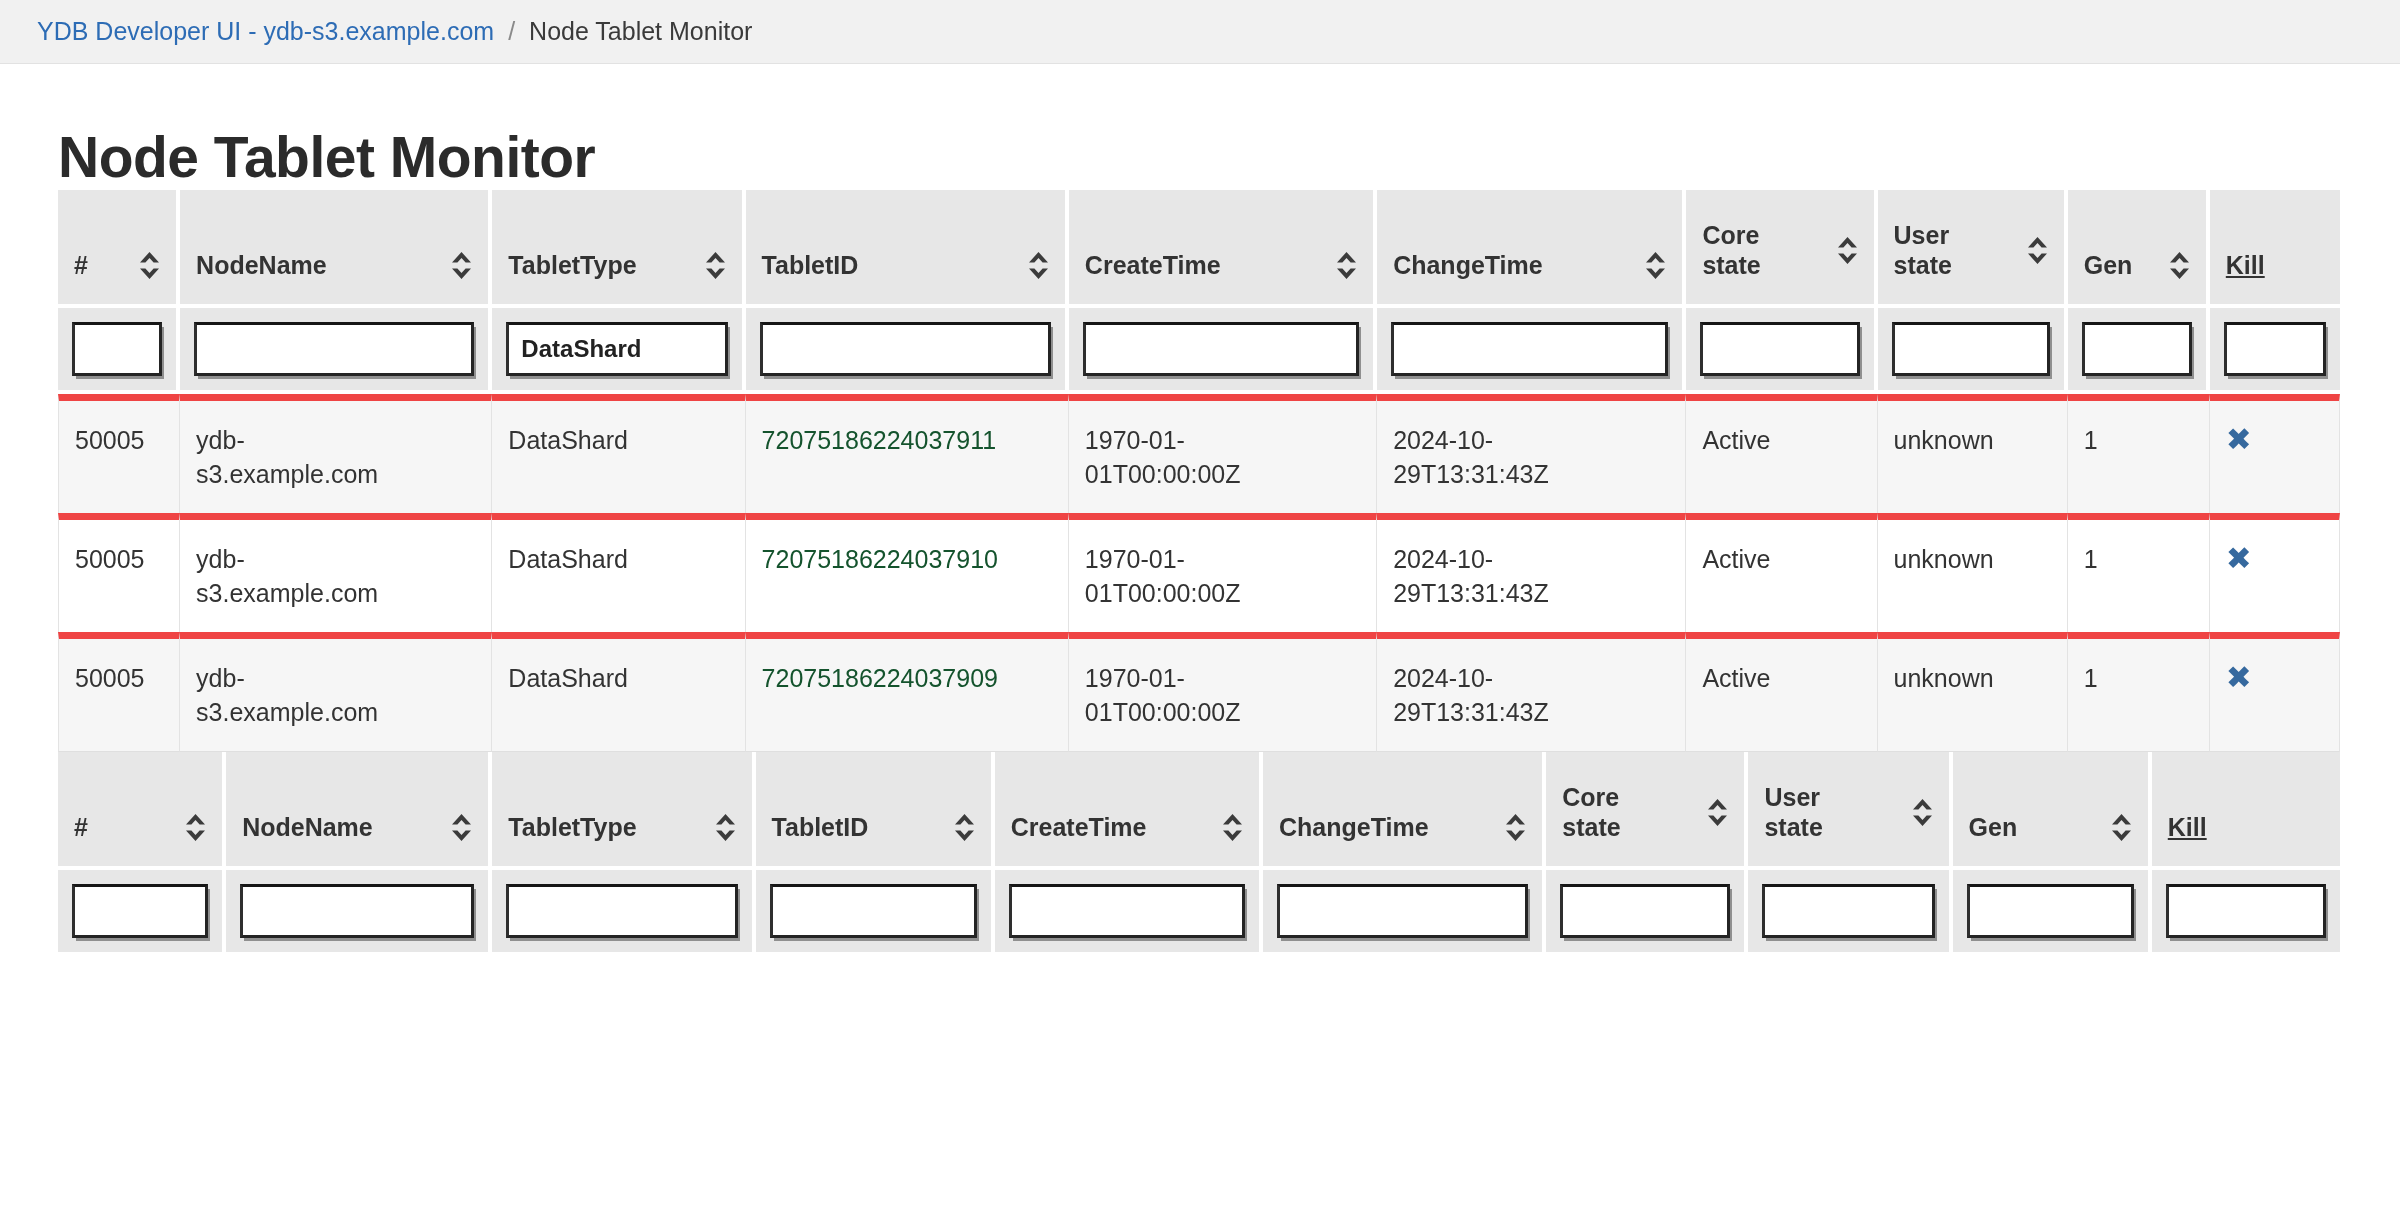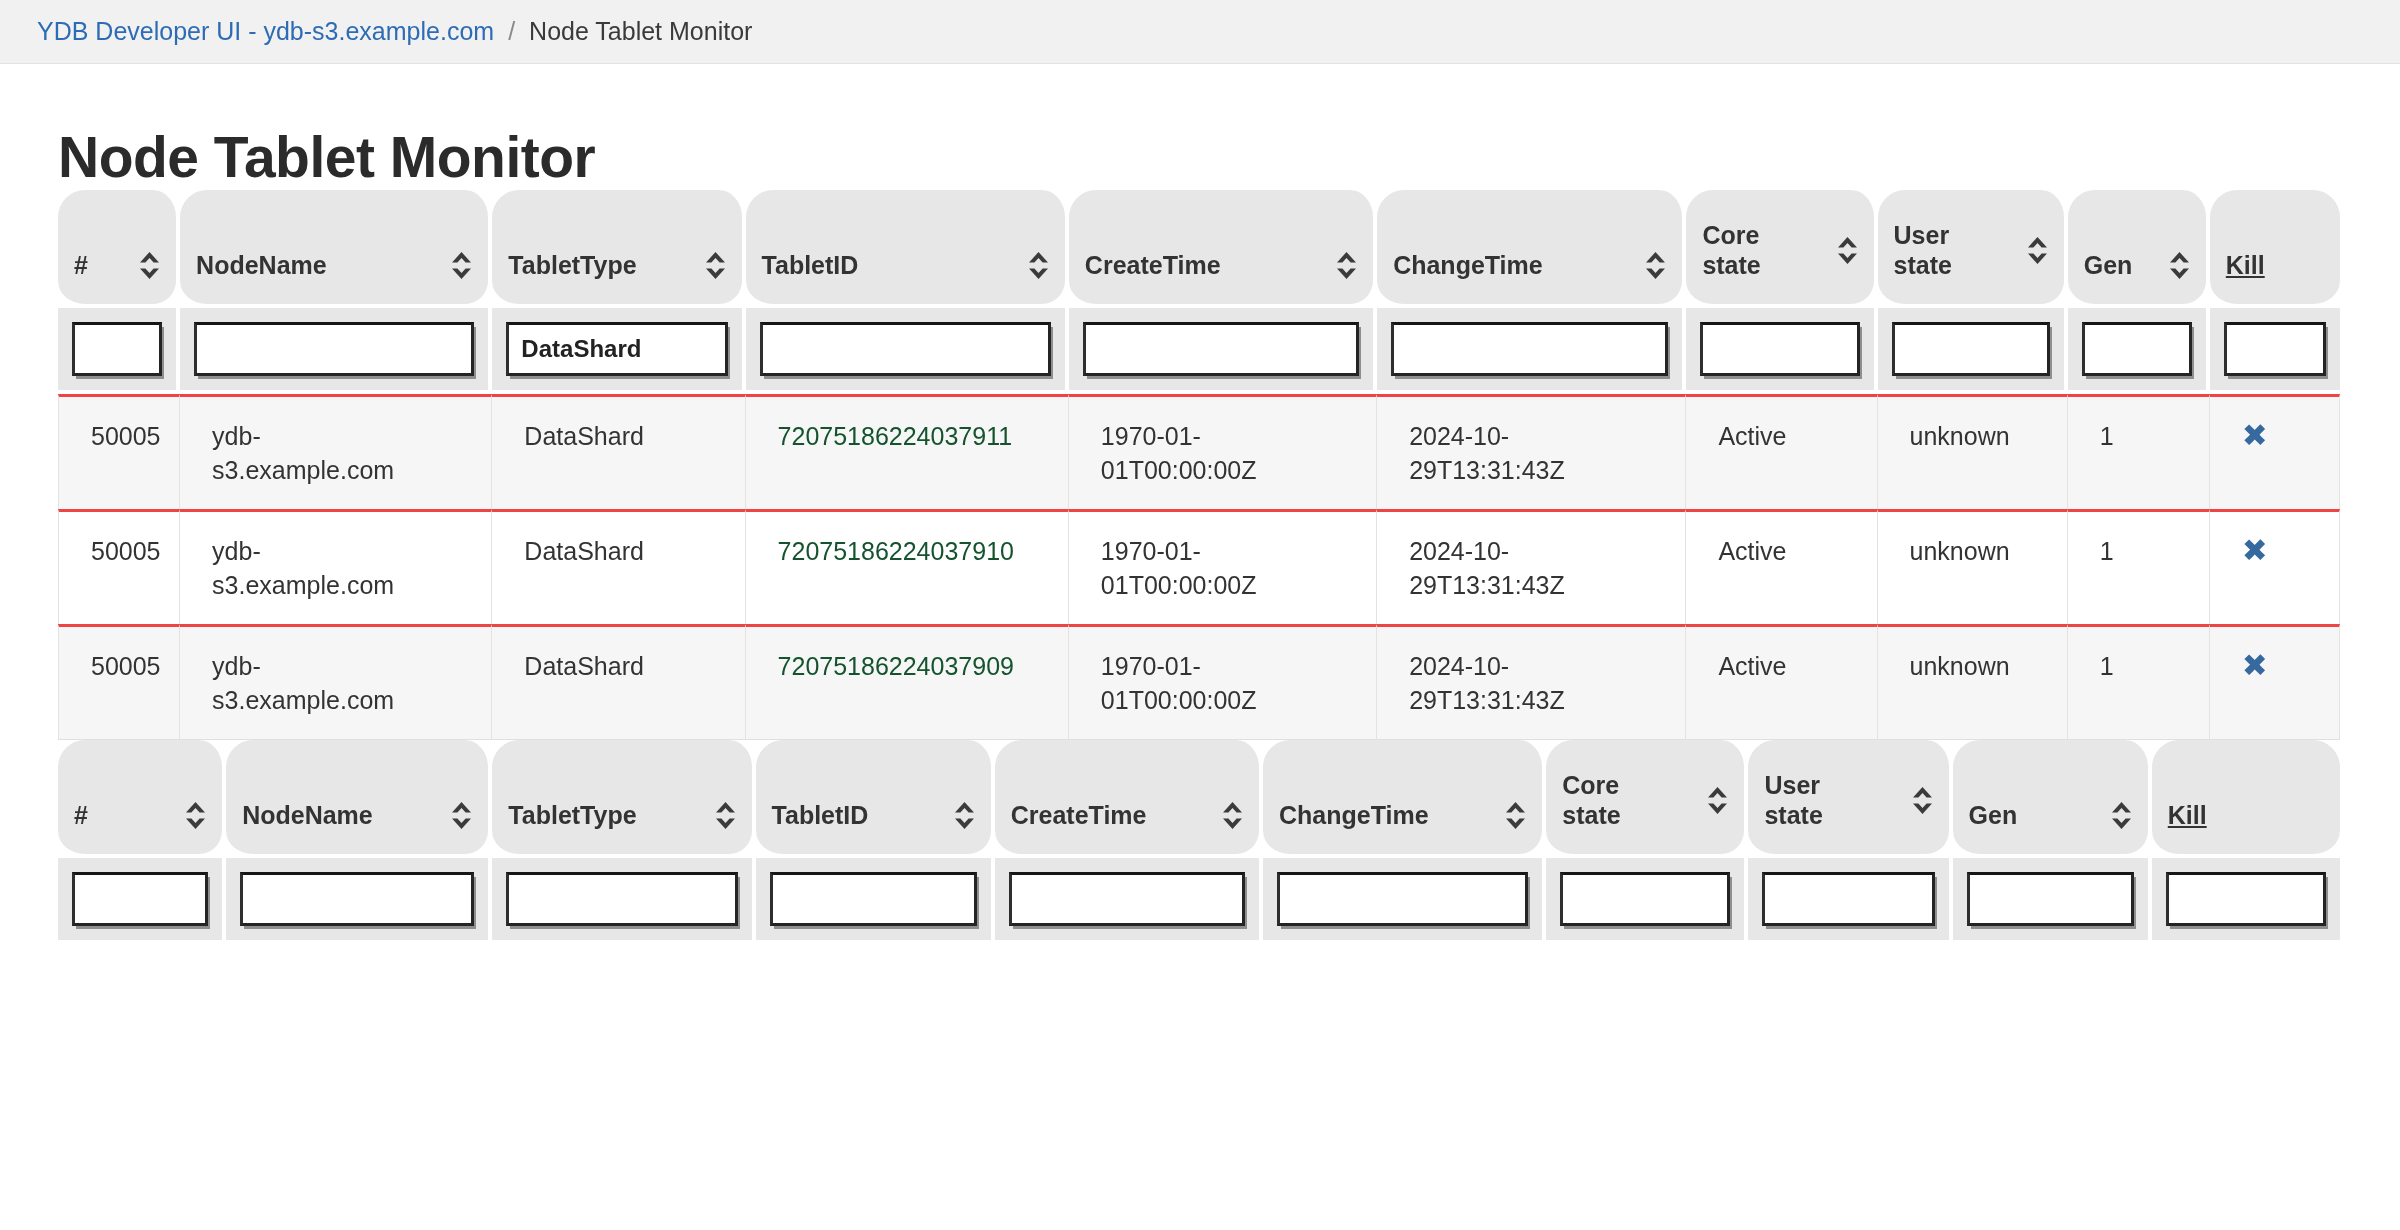--- a/index.html
+++ b/index.html
@@ -35,21 +35,21 @@
   
   table.monitor {
     border-collapse: separate; border-spacing: 0;
     table-layout: fixed; width: 2282px;
     font-size: 25px;
   }
   th {
     background: #e7e7e7; vertical-align: bottom;
     padding: 30px 16px 24px 16px;
     border-right: 4px solid #ffffff; border-bottom: 4px solid #ffffff;
-    font-weight: 700; color: #333; text-align: left; border-radius: 27px;
+    font-weight: 700; color: #333; text-align: left;
   }
   th:last-child { border-right: 0; text-decoration: underline; }
   th.sortable { cursor: pointer; }
   .th-inner { display: flex; align-items: center; justify-content: space-between; gap: 8px; }
   .th-label { line-height: 30px; }
   .th-label.wrap2 { max-width: 72px; display: inline-block; }
   .sort-icon { flex: 0 0 auto; }
   .sort-icon path { fill: #3b3b3b; }
 
   tr.filter-row td {
@@ -61,23 +61,23 @@
     display: block; width: 100%; height: 54px;
     border: 3px solid #242424;
     border-top-color: #161616; border-left-color: #2e2e2e;
     box-shadow: 3px 4px 0 -1px #8f8f8f;
     background: #ffffff; padding: 0 12px;
     font-family: "Liberation Sans", "DejaVu Sans", sans-serif;
     font-size: 24px; font-weight: 700; color: #222;
   }
 
   tbody.data td {
-    vertical-align: top; padding: 22px 32px;
+    vertical-align: top; padding: 22px 16px;
     line-height: 34px;
-    border-top: 3px solid #ef4444; border-right: 1px solid #e3e3e3;
+    border-top: 7px solid #ef4444; border-right: 1px solid #e3e3e3;
     color: #333;
   }
   tbody.data td:first-child { border-left: 1px solid #e3e3e3; }
   tbody.data tr:last-child td { border-bottom: 1px solid #dfdfdf; }
   tbody.data tr:nth-child(odd) td { background: #f6f6f6; }
   tbody.data tr:nth-child(even) td { background: #ffffff; }
 
   .wrap-node { display: inline-block; max-width: 180px; }
   .wrap-time { display: inline-block; max-width: 212px; }
 

